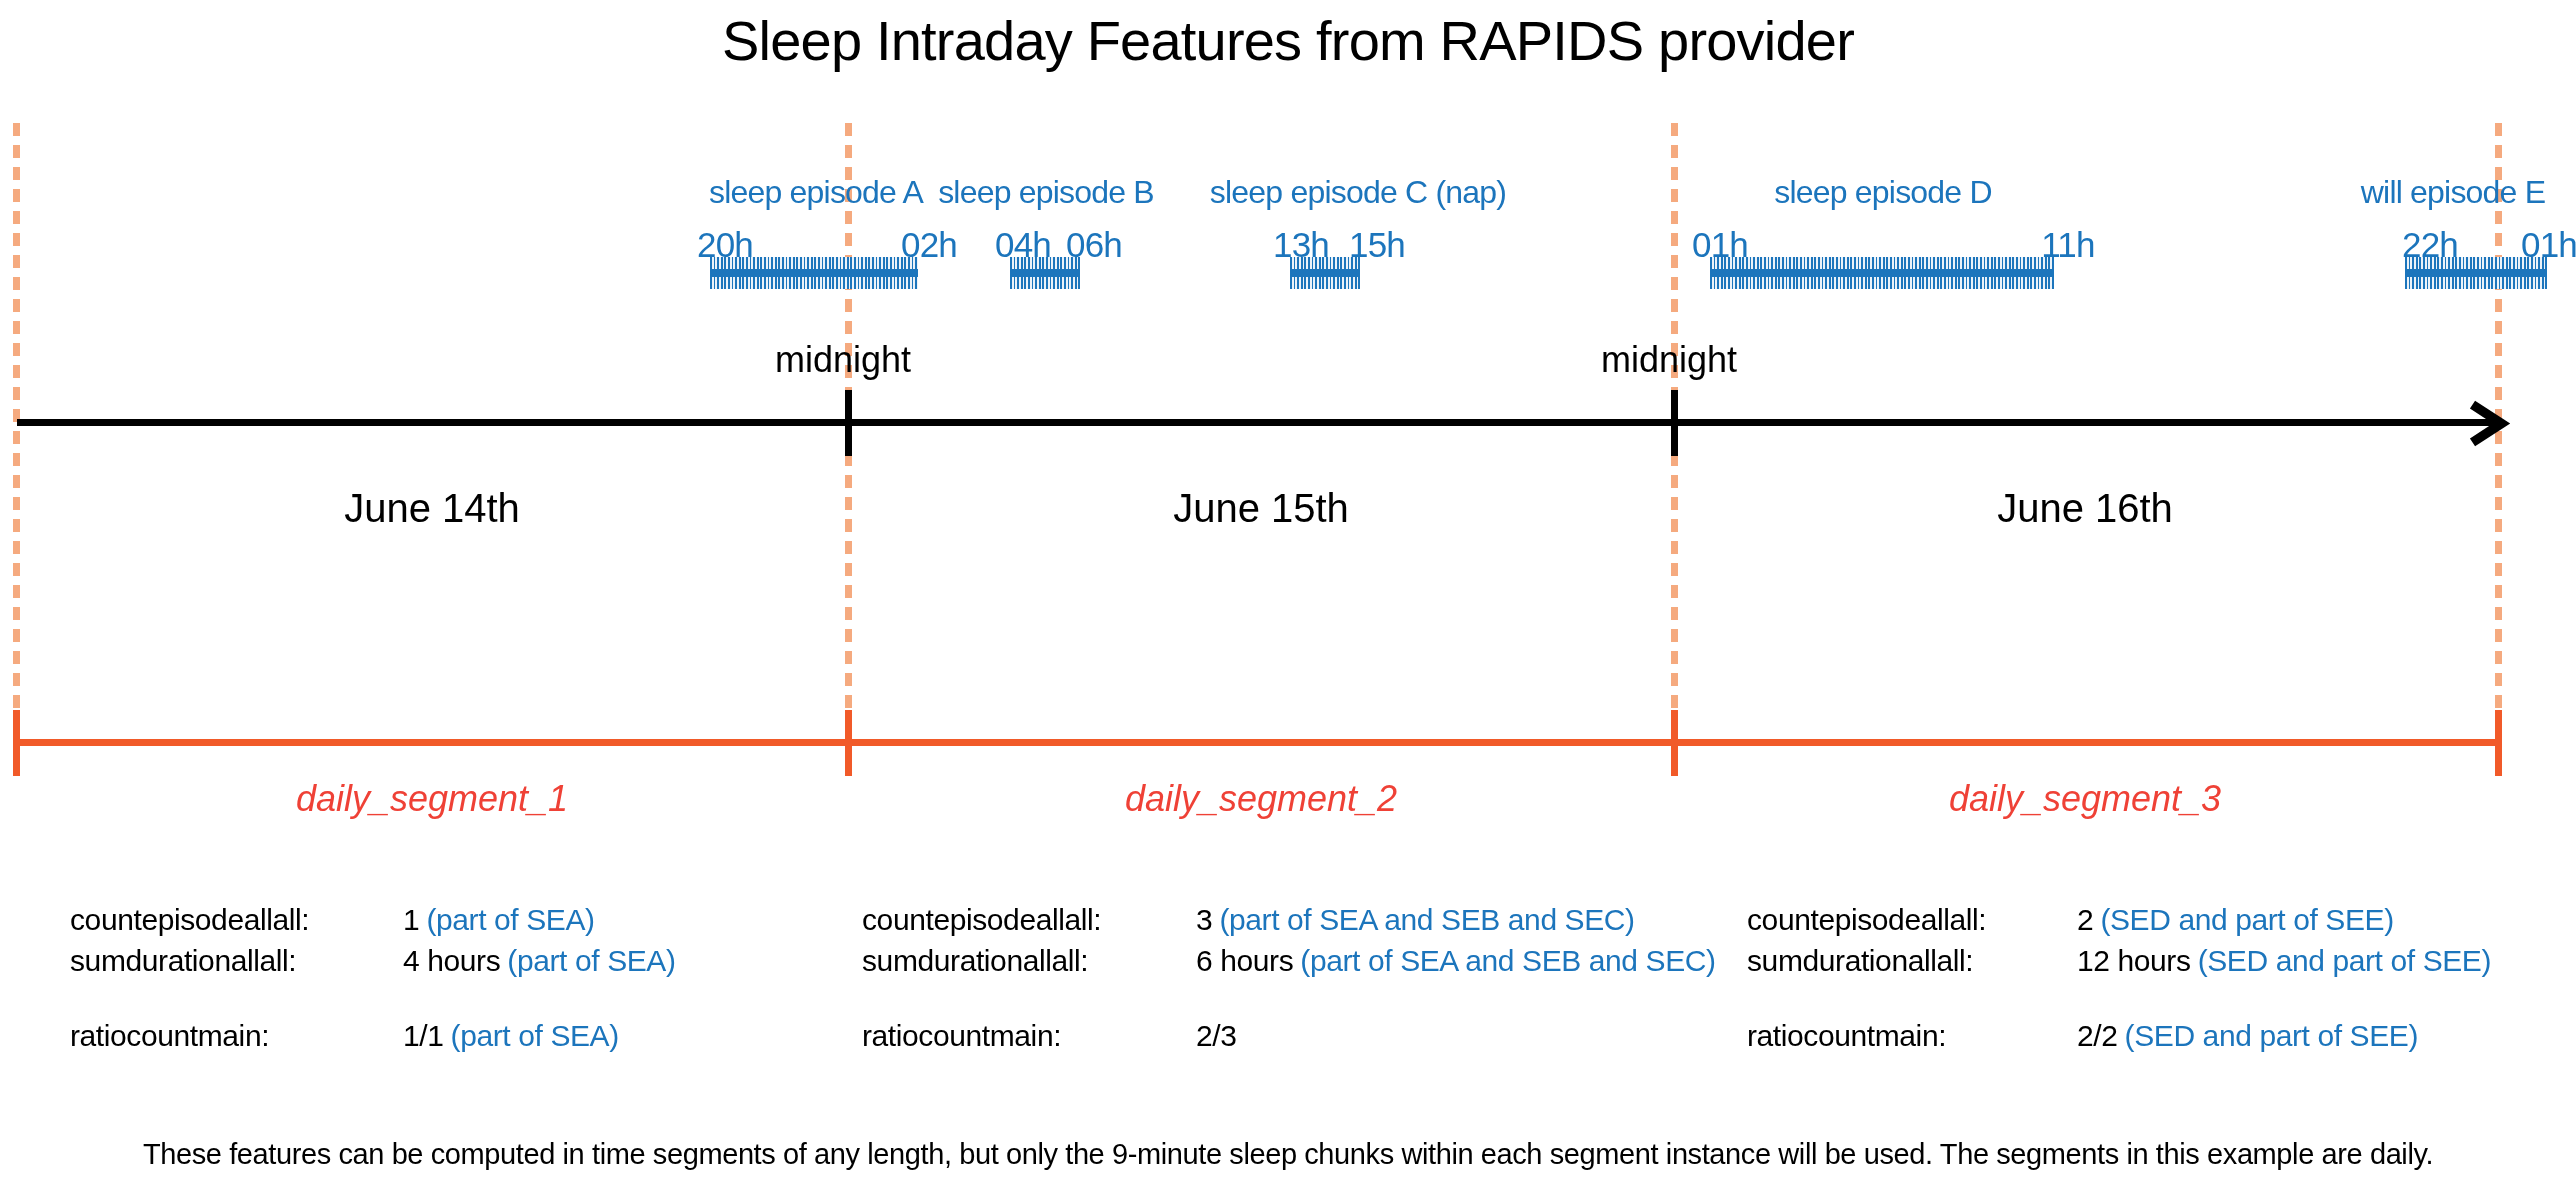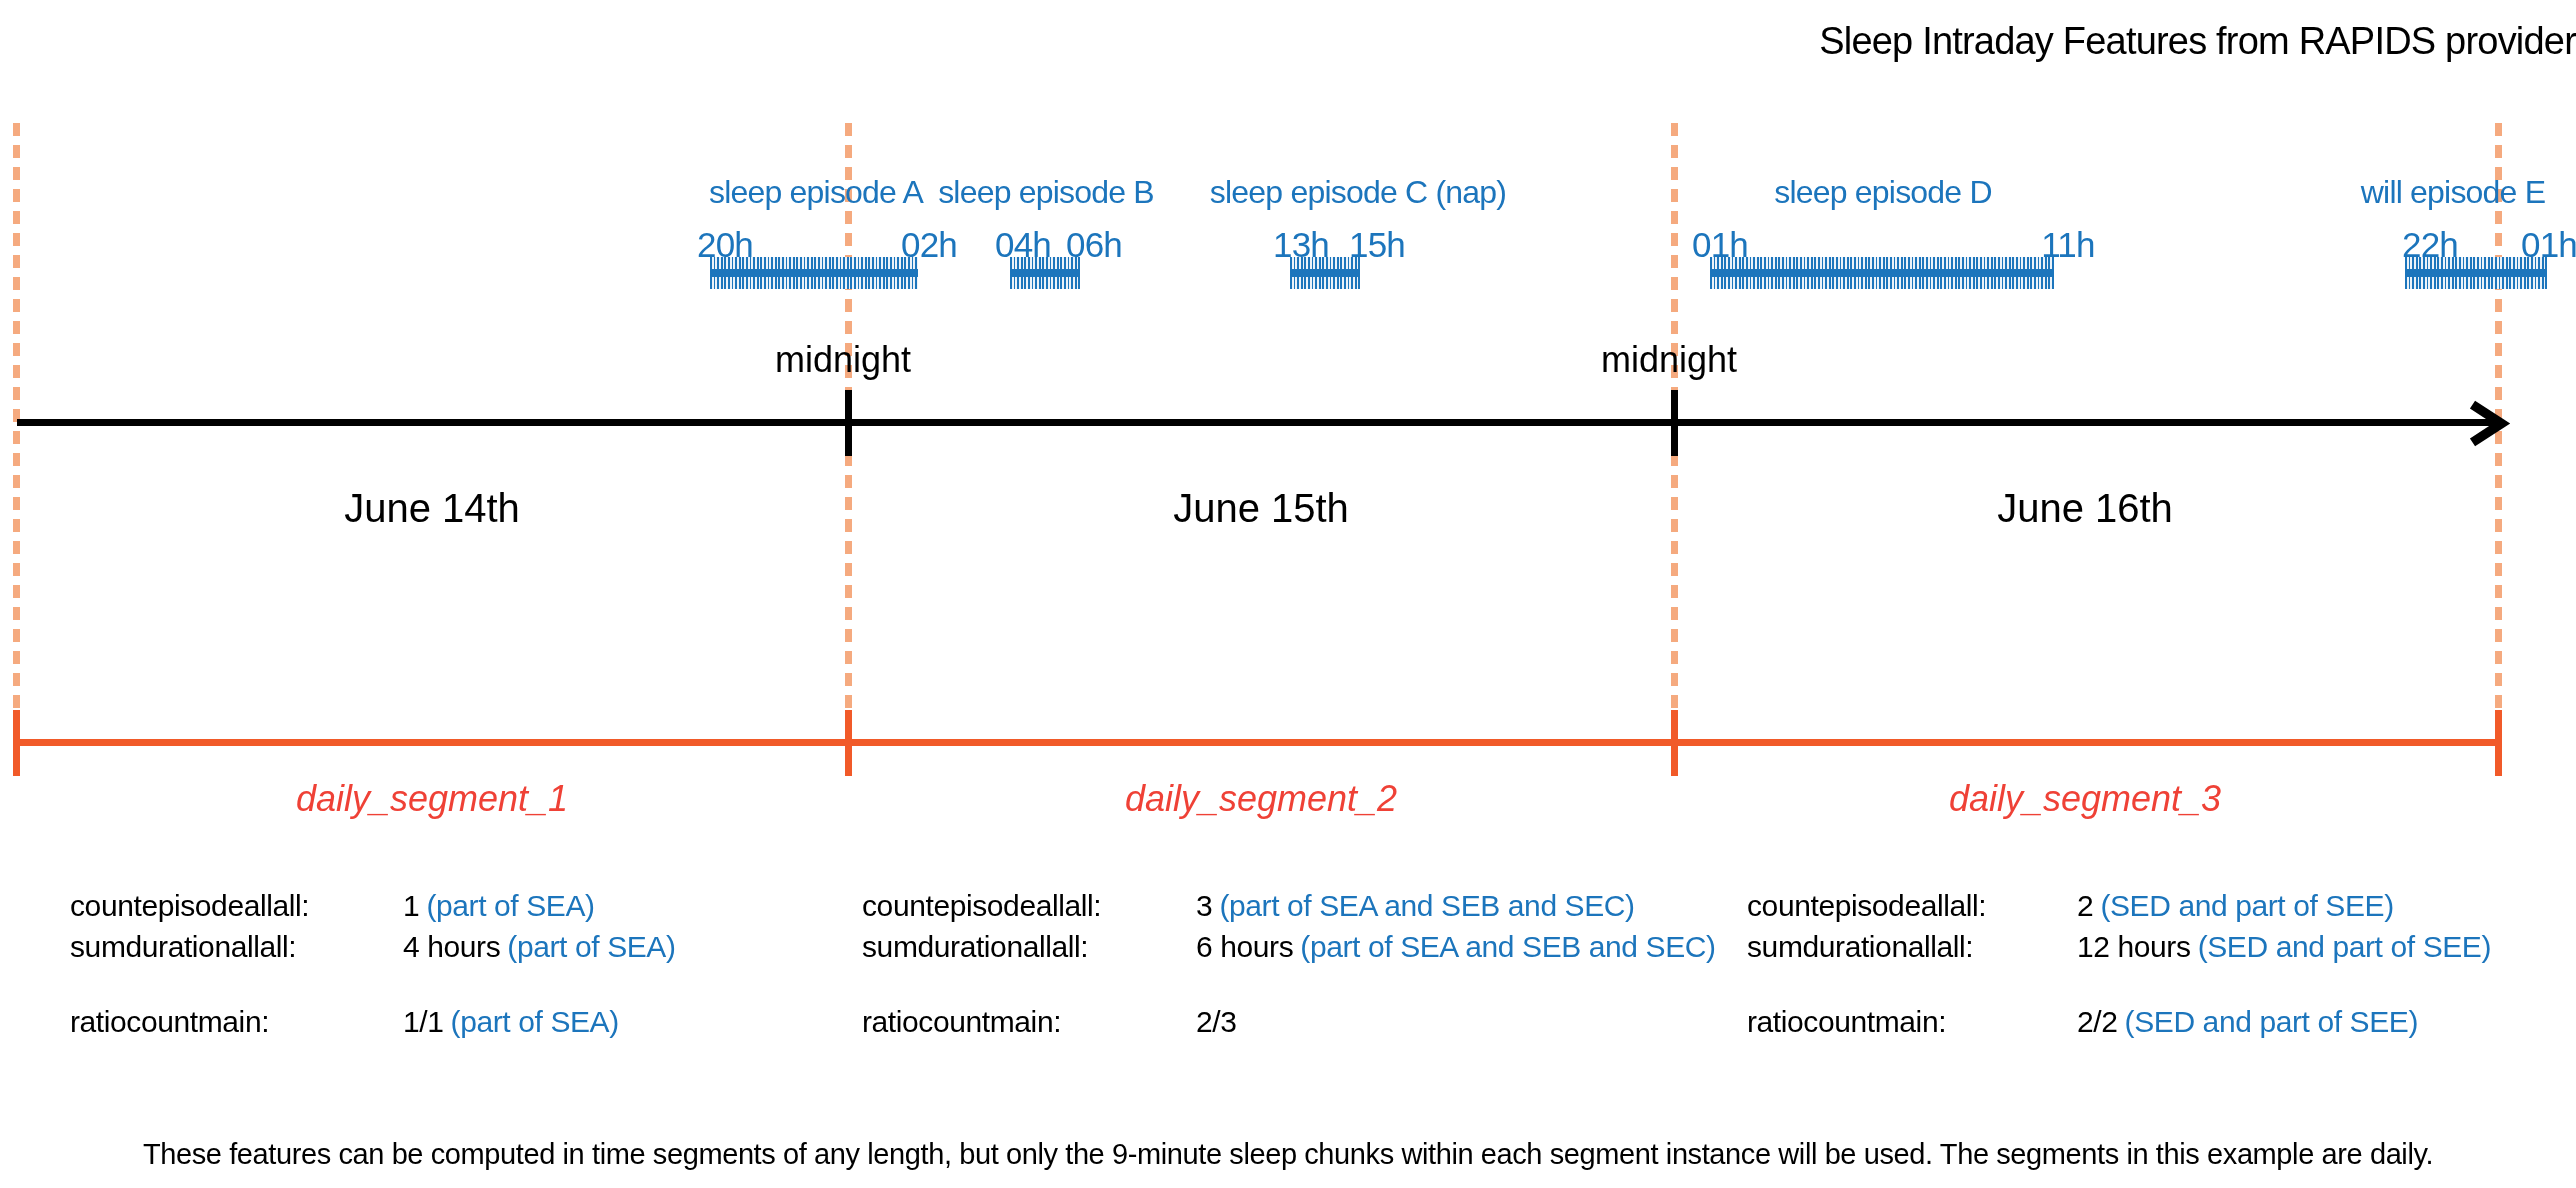--- a/index.html
+++ b/index.html
@@ -10,23 +10,23 @@
     background: #ffffff;
     overflow: hidden;
     font-family: "Liberation Sans", "DejaVu Sans", sans-serif;
     color: #000;
   }
   .abs { position: absolute; white-space: nowrap; }
   .center { transform: translateX(-50%); }
 
   
   .title {
-    top: 20px; left: 0; width: 100%;
-    text-align: right;
-    font-size: 38px;
+    top: 8px; left: 0; width: 100%;
+    text-align: center;
+    font-size: 56px;
     letter-spacing: -0.8px;
   }
 
   
   .boundary {
     top: 123px; height: 586px; width: 7.1px;
     background: repeating-linear-gradient(180deg, #F5AA7F 0 12.7px, transparent 12.7px 22px);
   }
 
   
@@ -67,21 +67,21 @@
   .day-label { top: 486px; font-size: 40px; }
 
   
   .bracket-line { top: 739px; left: 13.4px; width: 2488px; height: 7.1px; background: #F15A29; }
   .bracket-tick { top: 710px; width: 7.1px; height: 66px; background: #F15A29; }
 
   
   .seg-label { top: 778px; font-size: 36px; color: #EF4136; font-style: italic; }
 
   
-  .feat { font-size: 30px; letter-spacing: -0.4px; }
+  .feat { font-size: 30px; letter-spacing: -0.4px; margin-top: 14px; }
   .feat-name { color: #000; }
   .feat-val  { color: #000; }
   .feat-note { color: #1C75BC; margin-left: 7.1px; }
   .row-1 { top: 889px; }
   .row-2 { top: 930px; }
   .row-3 { top: 1005px; }
 
   
   .footnote {
     top: 1138px; left: 0; width: 100%;

